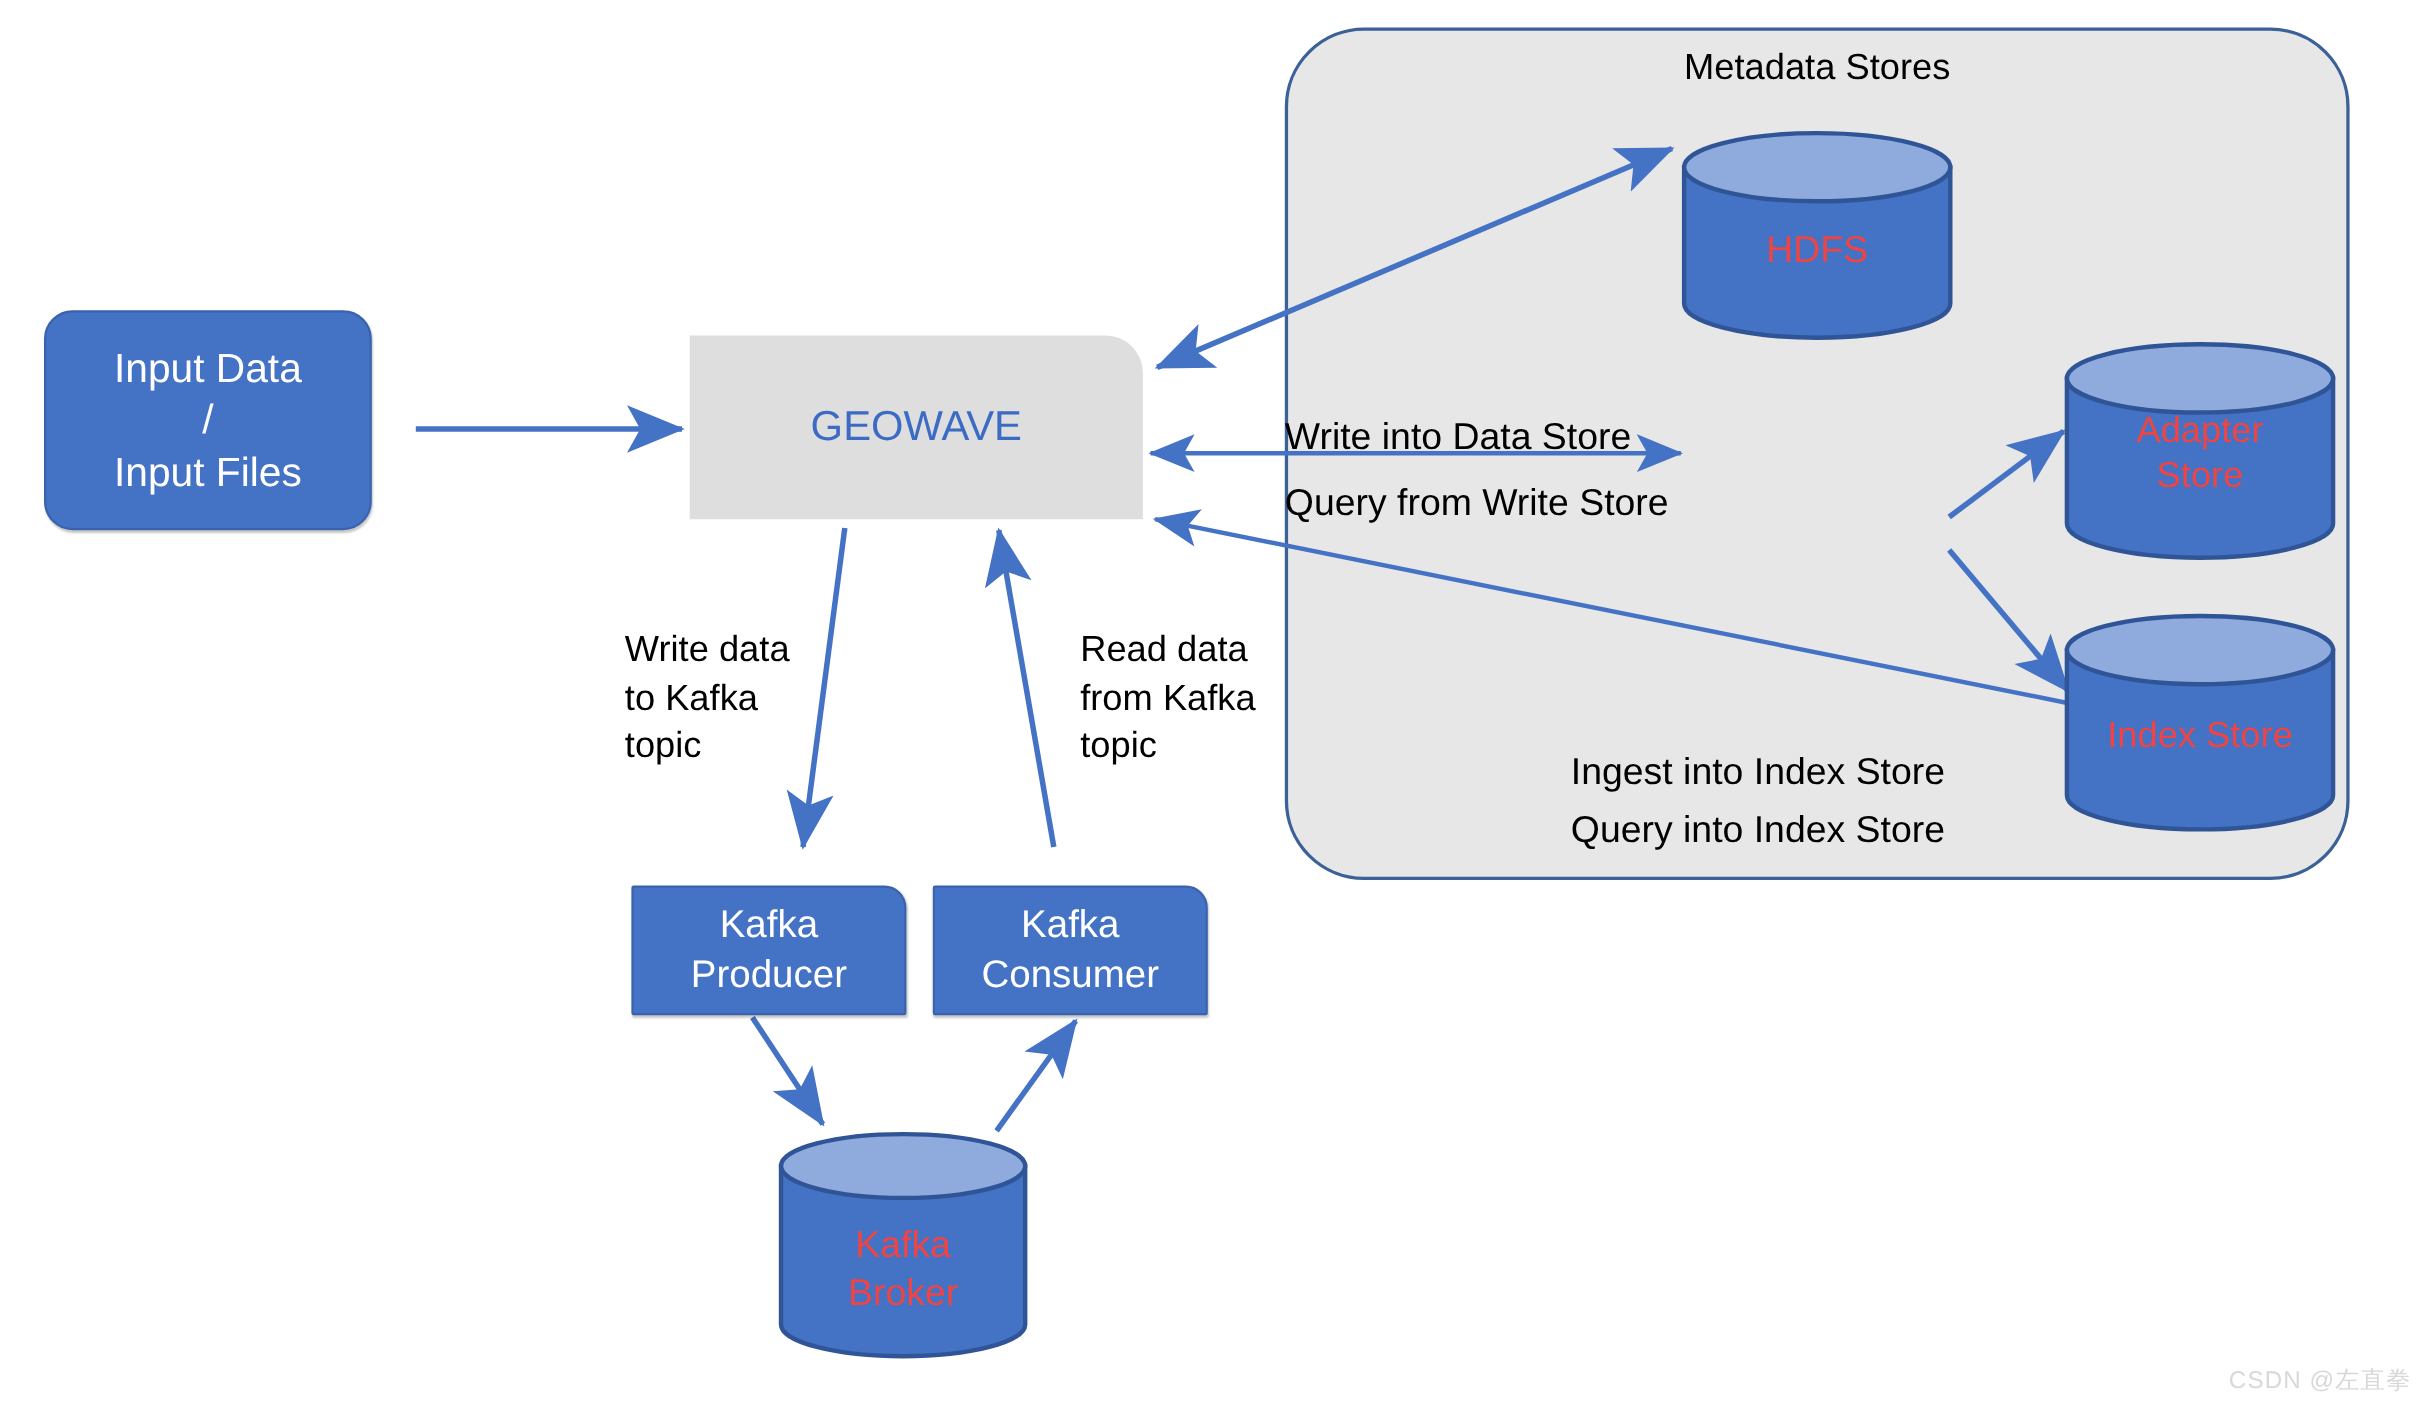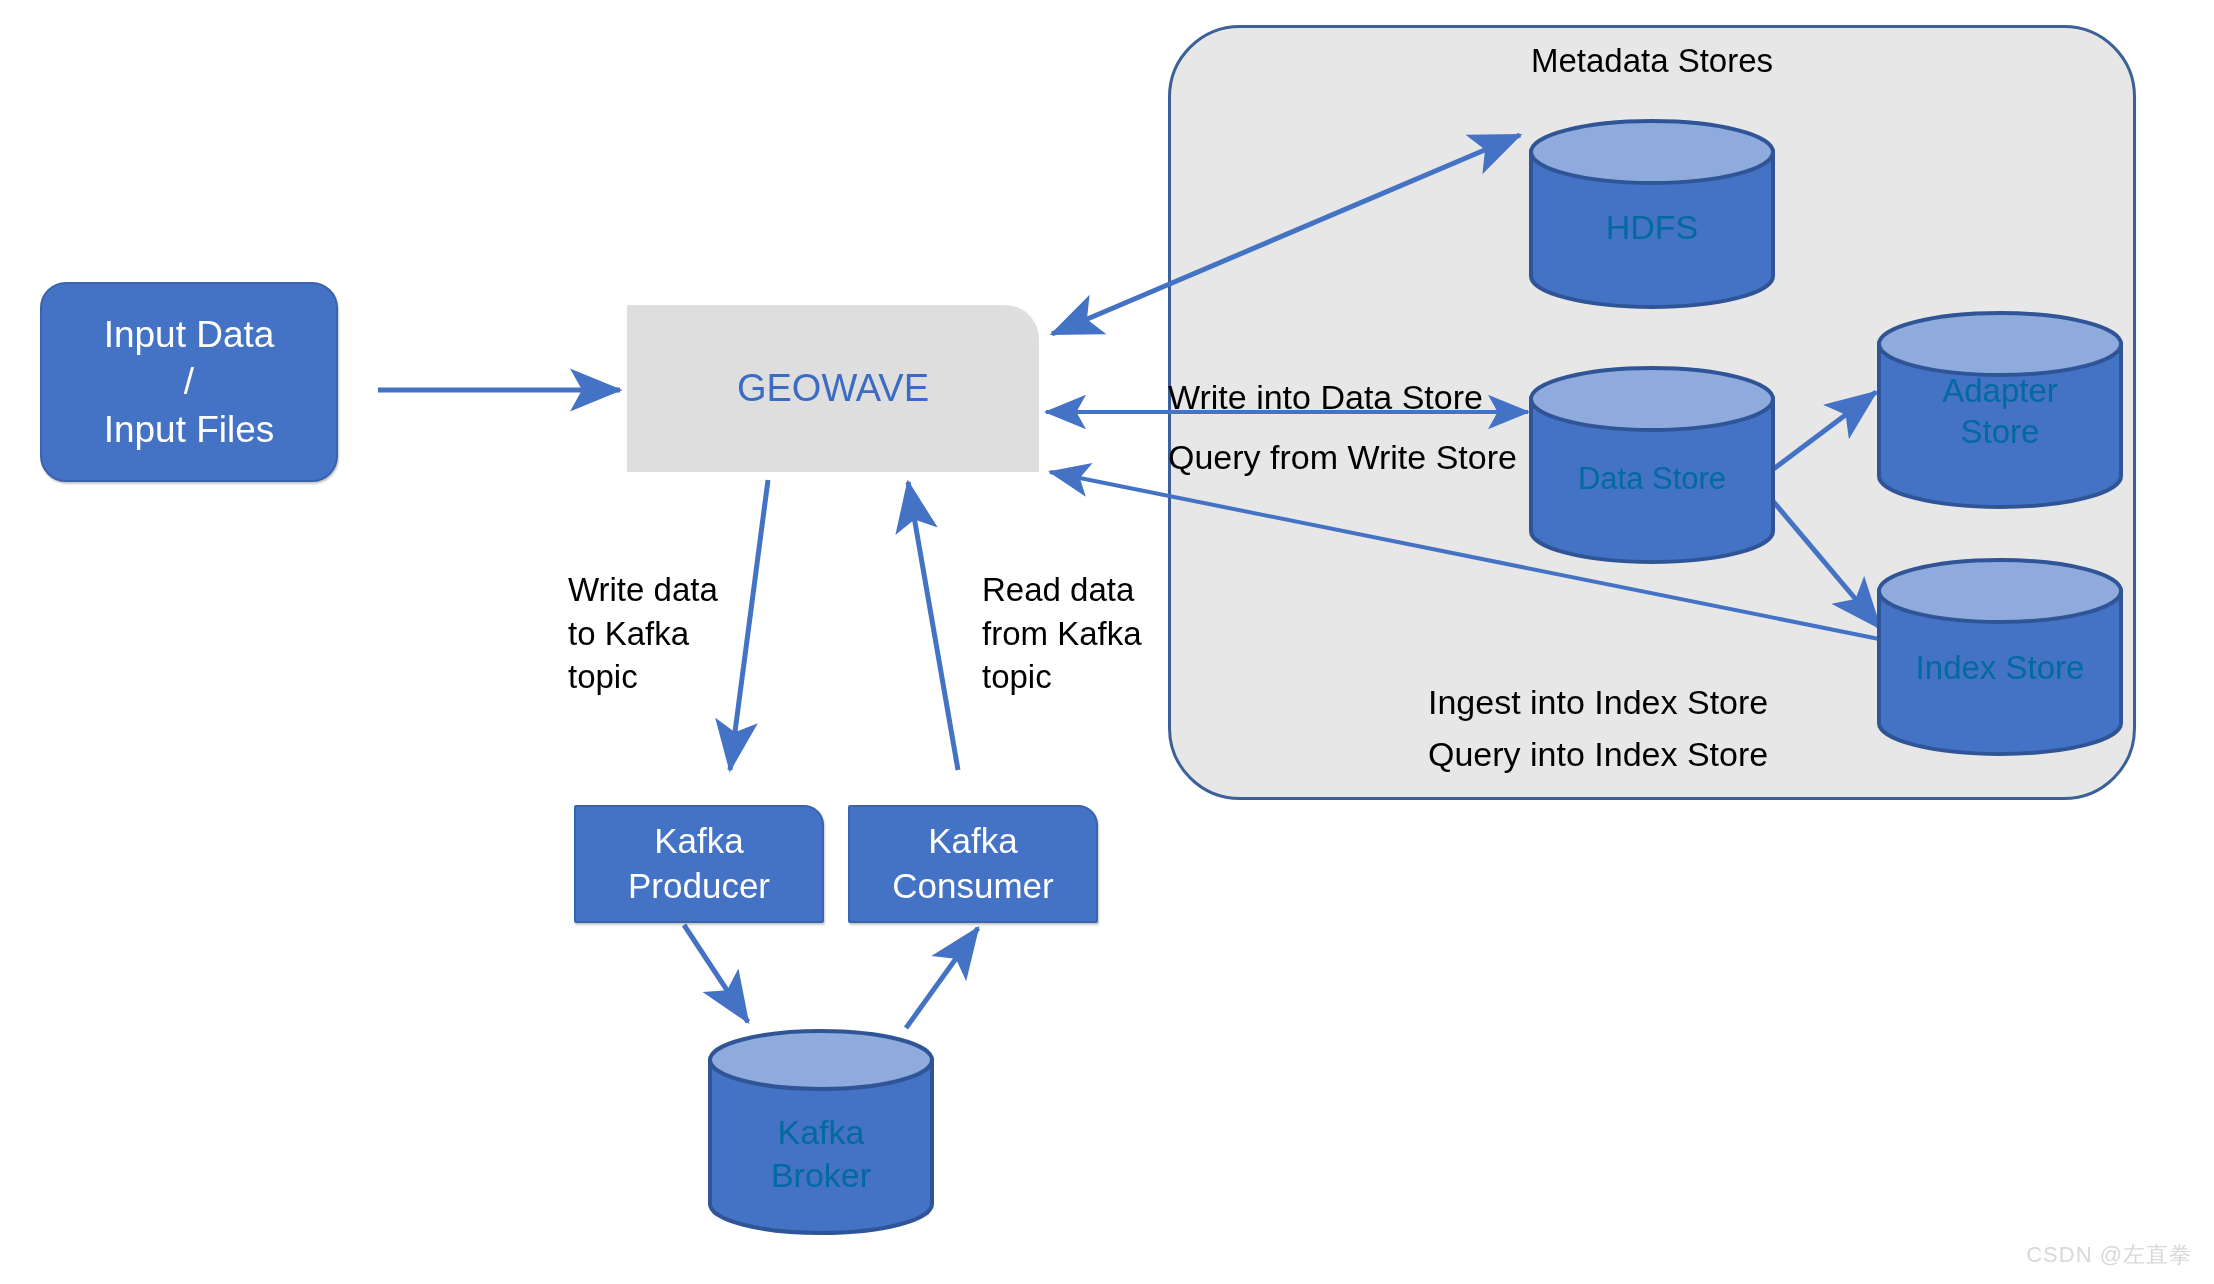--- a/index.html
+++ b/index.html
@@ -69,21 +69,21 @@
     text-align: center;
     font-size: 33px; color: #000;
     font-family: "Liberation Sans", sans-serif;
   }
 
   
   .cylinder { position: absolute; }
   .cyl-svg { display:block; overflow: visible; }
   .cyl-label {
     position: absolute; left: 0; width: 100%;
-    text-align: center; color: #0369a1;
+    text-align: center; color: #ef4444;
     line-height: 1.25;
     pointer-events: none;
   }
 
   #hdfs-cyl      { left: 1528px; top: 118px;  width: 248px; height: 192px; }
   #hdfs-cyl .cyl-label     { top: 88px;  font-size: 34px; }
   #datastore-cyl { left: 1528px; top: 365px; width: 248px; height: 200px; }
   #datastore-cyl .cyl-label{ top: 95px;  font-size: 31px; }
   #adapter-cyl   { left: 1876px; top: 310px; width: 248px; height: 200px; }
   #adapter-cyl .cyl-label  { top: 60px;  font-size: 33px; }
@@ -166,27 +166,20 @@
 Consumer</div>
 
   <div class="cylinder" id="hdfs-cyl">
     <svg class="cyl-svg" viewBox="0 0 248 192" width="248" height="192" preserveAspectRatio="none">
       <path d="M3,34 L3,158 A121,31 0 0 0 245,158 L245,34 Z" fill="#4472C4" stroke="#2F5597" stroke-width="4"></path>
       <ellipse cx="124" cy="34" rx="121" ry="31" fill="#8FAADC" stroke="#2F5597" stroke-width="4"></ellipse>
     </svg>
     <div class="cyl-label" style="white-space: pre-line;">HDFS</div>
   </div>
 
-  <div class="cylinder" id="datastore-cyl">
-    <svg class="cyl-svg" viewBox="0 0 248 200" width="248" height="200" preserveAspectRatio="none">
-      <path d="M3,34 L3,166 A121,31 0 0 0 245,166 L245,34 Z" fill="#4472C4" stroke="#2F5597" stroke-width="4"></path>
-      <ellipse cx="124" cy="34" rx="121" ry="31" fill="#8FAADC" stroke="#2F5597" stroke-width="4"></ellipse>
-    </svg>
-    <div class="cyl-label" style="white-space: pre-line;">Data Store</div>
-  </div>
 
   <div class="cylinder" id="adapter-cyl">
     <svg class="cyl-svg" viewBox="0 0 248 200" width="248" height="200" preserveAspectRatio="none">
       <path d="M3,34 L3,166 A121,31 0 0 0 245,166 L245,34 Z" fill="#4472C4" stroke="#2F5597" stroke-width="4"></path>
       <ellipse cx="124" cy="34" rx="121" ry="31" fill="#8FAADC" stroke="#2F5597" stroke-width="4"></ellipse>
     </svg>
     <div class="cyl-label" style="white-space: pre-line;">Adapter
 Store</div>
   </div>
 

